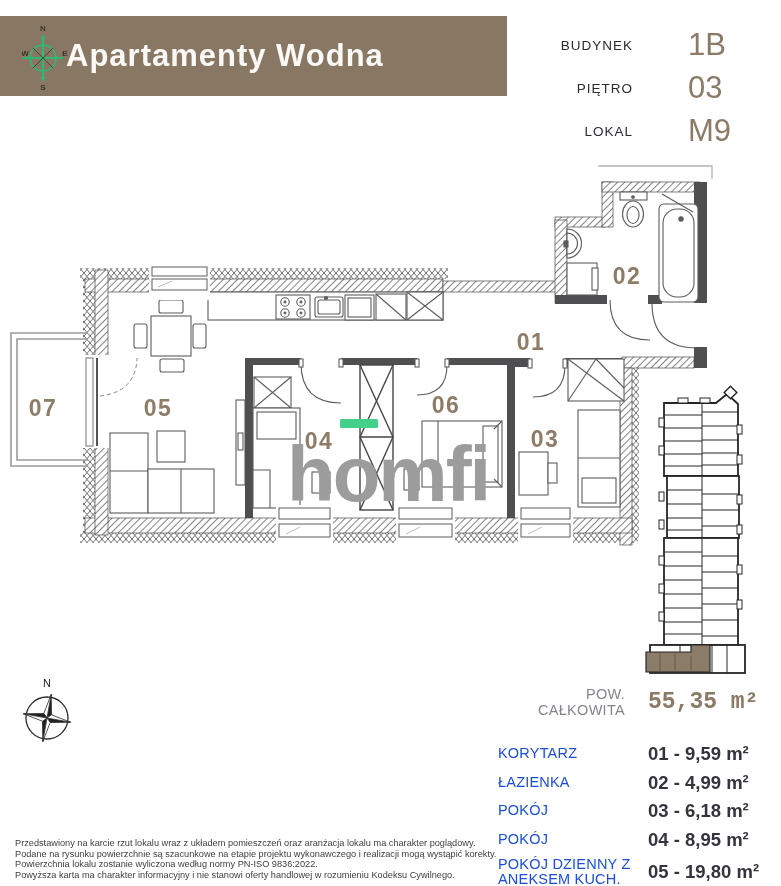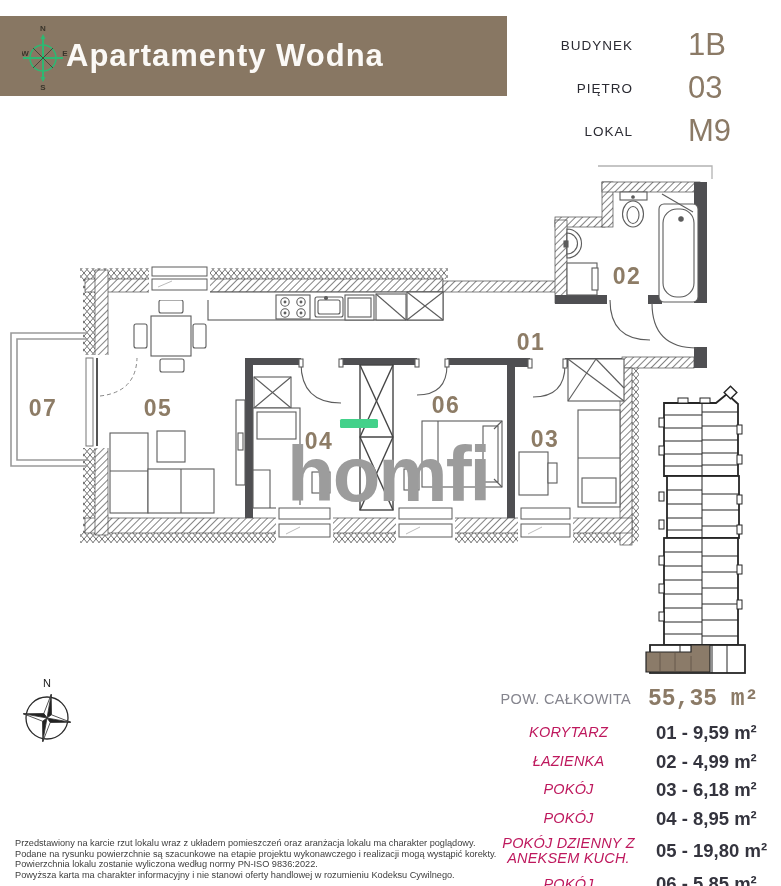--- a/index.html
+++ b/index.html
@@ -15,26 +15,26 @@
   .unit-info{position:absolute;left:556px;top:26px;width:192px;}
   .ui-row{display:flex;justify-content:flex-end;align-items:center;margin-bottom:5px;height:38px;gap:42px;}
   .ui-label{color:#2b2b33;font-size:13.5px;letter-spacing:1px;margin-right:13px;}
   .ui-value{color:#8b7a66;font-size:31px;font-weight:normal;width:60px;text-align:left;}
   
   .plan{position:absolute;left:0;top:155px;}
   
   .site-compass{position:absolute;left:16px;top:673px;}
   
   .areas{position:absolute;left:498px;top:686px;width:256px;}
-  .areas-total{display:grid;grid-template-columns:1fr 106px;column-gap:17px;align-items:center;margin-bottom:10px;}
+  .areas-total{display:grid;grid-template-columns:1fr 106px;column-gap:23px;align-items:center;margin-bottom:25px;}
   .at-label{color:#85858e;font-size:14.5px;text-align:right;letter-spacing:.3px;}
   .at-value{color:#8b7a66;font-size:23px;font-weight:bold;white-space:nowrap;font-family:Liberation Mono, monospace;}
   .areas-grid{display:grid;grid-template-columns:1fr 106px;column-gap:9px;row-gap:6.5px;align-items:center;}
-  .ar-label{color:#be185d;font-size:14.5px;text-align:center;line-height:1.06;letter-spacing:.2px;font-style:italic;}
-  .ar-value{color:#34343e;font-size:18.5px;font-weight:bold;white-space:nowrap;margin-left:8px;}
+  .ar-label{color:#1d4ed8;font-size:14.5px;text-align:left;line-height:1.06;letter-spacing:.2px;}
+  .ar-value{color:#34343e;font-size:18.5px;font-weight:bold;white-space:nowrap;}
   
   .disclaimer{position:absolute;left:15px;top:838px;color:#3d3d3d;font-size:9.2px;line-height:1.16;}
   .disclaimer div{white-space:nowrap;}
 </style>
 </head>
 <body>
 
 <div id="page">
 
   <div class="banner">

